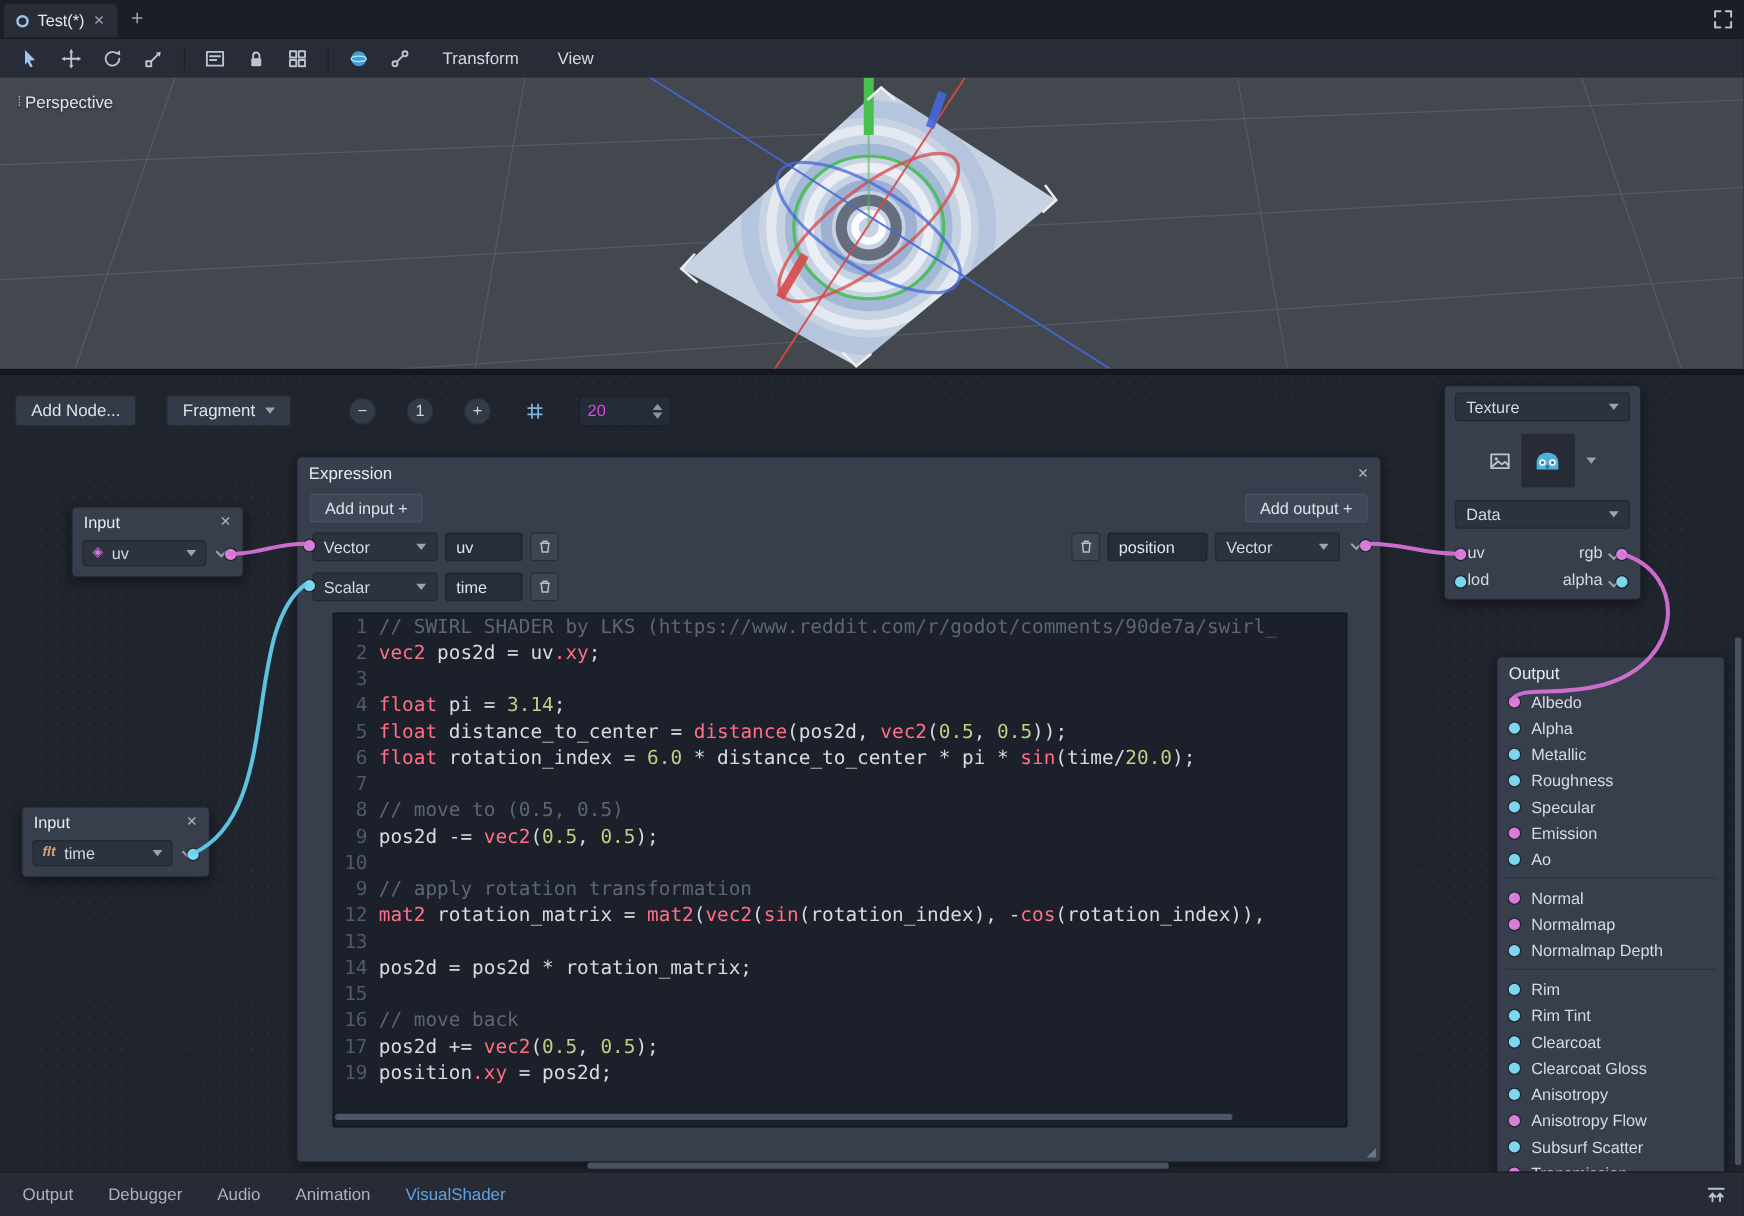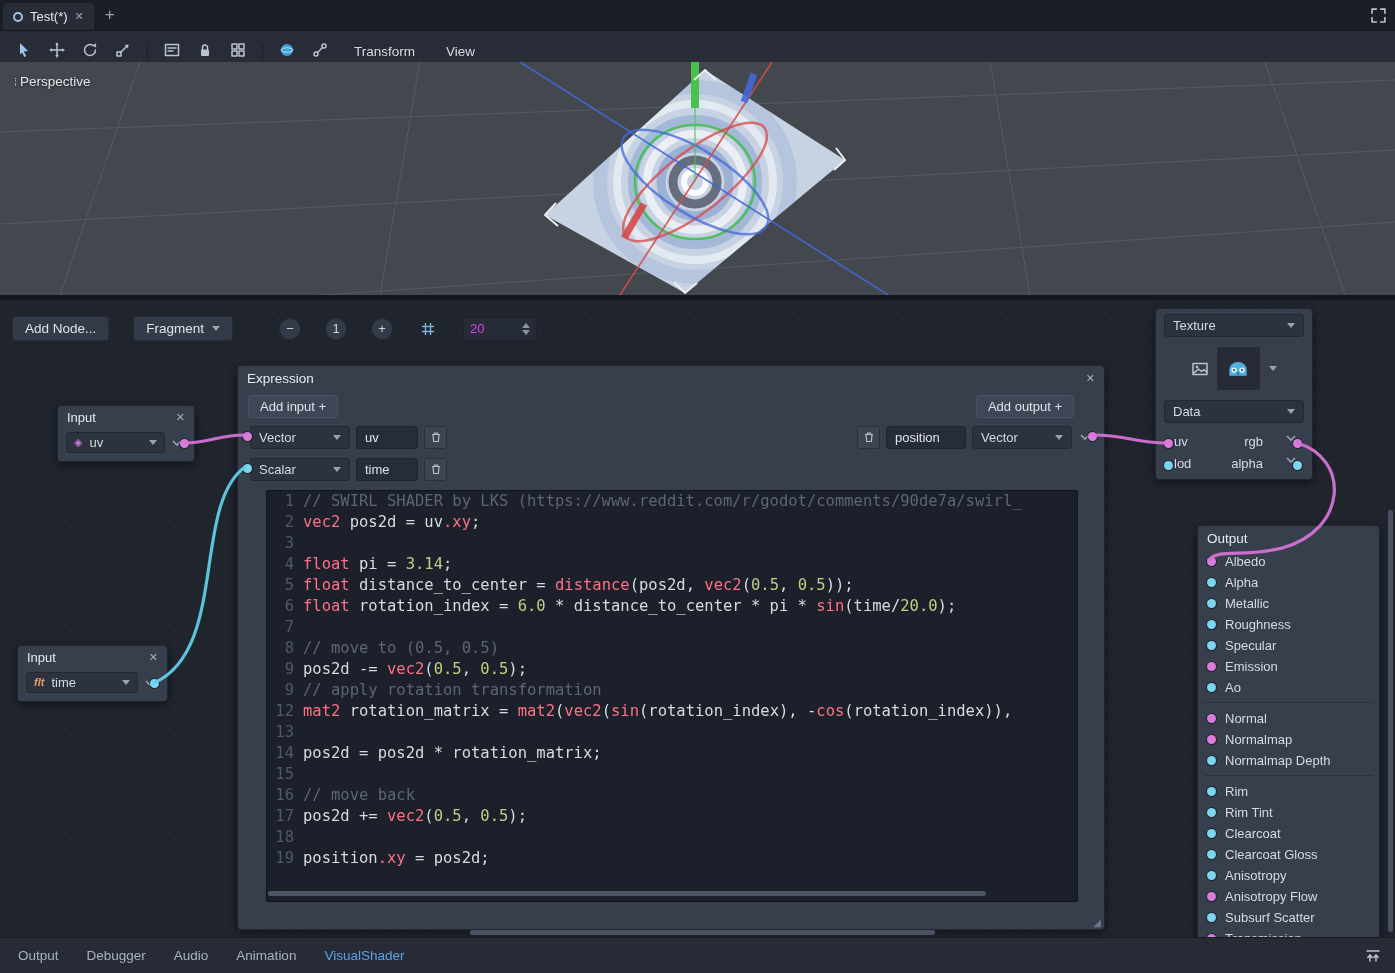--- a/index.html
+++ b/index.html
@@ -9,21 +9,21 @@
 
 
 .tabbar{height:30px;background:#1a1e25;display:flex;align-items:flex-end;padding-left:3px}
 .scene-tab{height:27px;display:flex;align-items:center;gap:7px;padding:0 10px;background:#272c37;border-radius:4px 4px 0 0;color:#e4e8ee}
 .scene-icon{width:10px;height:10px;border:2px solid #9ec3e8;border-radius:50%;flex:0 0 auto}
 .tab-close{color:#9aa2ad;font-size:11px}
 .newtab-btn{color:#9aa2ad;font-size:17px;padding:0 11px;align-self:center;line-height:26px}
 .fs-btn{margin-left:auto;align-self:center;padding:0 9px;display:flex}
 
 
-.toolbar3d{height:32px;background:#272c37;border-top:1px solid #141820;display:flex;align-items:flex-end;padding:0 11px;gap:7px}
+.toolbar3d{height:32px;background:#272c37;border-top:1px solid #141820;display:flex;align-items:center;padding:0 11px;gap:7px}
 .tbtn{width:26px;height:24px;display:flex;align-items:center;justify-content:center;border-radius:3px}
 .tsep{width:1px;height:18px;background:#1a1f28;margin:0 4px}
 .tmenu{color:#d4dae2;padding:3px 10px;border-radius:3px;margin-left:4px;font-size:13.5px}
 
 
 .viewport{height:233px;position:relative;background:#43474e;overflow:hidden;flex:0 0 auto}
 .viewport svg.scene{position:absolute;inset:0}
 .persp{position:absolute;top:12px;left:14px;color:#e3e7ec;display:flex;gap:5px;align-items:center;text-shadow:0 1px 2px rgba(0,0,0,.55);font-size:13.5px}
 .persp .dots{color:#b4bcc6;font-size:11px;letter-spacing:-2px}
 .splitter{height:5px;background:#14171d;flex:0 0 auto}
@@ -81,21 +81,21 @@
 .type-ico{font-size:11px;line-height:11px}
 .type-ico.vec{color:#d07ae0}
 .type-ico.scl{color:#e0a06e;font-style:italic;font-weight:bold}
 
 
 .tex-body{padding:5px 8px;display:flex;flex-direction:column;gap:9px}
 .texslot{display:flex;align-items:center;justify-content:center;gap:8px}
 .texbox{width:45px;height:45px;background:#262b35;border:1px solid #3a414e;border-radius:3px;display:flex;align-items:center;justify-content:center}
 .tex-ports{margin-top:2px}
 .tex-prow{display:flex;align-items:center;height:22px;font-size:13px;color:#d6dbe2;padding:0 14px 0 18px}
-.tex-prow .right{margin-left:auto;display:flex;align-items:flex-start;gap:21px}
+.tex-prow .right{margin-left:auto;display:flex;align-items:flex-end;gap:2px}
 
 
 .oports{padding-top:0}
 .oport{height:21px;display:flex;align-items:center;gap:9px;padding-left:9px;font-size:13px;color:#d6dbe2}
 .osep{height:10px;position:relative}
 .osep::after{content:"";position:absolute;left:6px;right:6px;top:4px;height:1px;background:#2c3340}
 
 
 .gv-scroll{position:absolute;right:2px;top:210px;width:5px;height:422px;background:#4a5160;border-radius:2px;z-index:8}
 .gh-scroll{position:absolute;bottom:2px;left:470px;width:465px;height:5px;background:#4a5160;border-radius:2px;z-index:8}
@@ -280,21 +280,21 @@
       </div>
     </div>
 
     <div class="gnode" style="left:237px;top:65px;width:868px;height:565px">
       <div class="nhead">
         <span>Expression</span>
         <span class="nclose">✕</span>
       </div>
       <div class="exp-btnrow">
         <button class="chipbtn">Add input +</button>
-        <button class="chipbtn" style="margin-left:auto;margin-right:20px">Add output +</button>
+        <button class="chipbtn" style="margin-left:auto;">Add output +</button>
       </div>
       <div class="exp-rows">
         <div class="exp-row">
           <div class="dropdown" style="width:100px">
             <span>Vector</span>
               <span class="chev"></span>
           </div>
           <input class="tfield" style="width: 62px;" value="uv">
           <button class="iconbtn">
             <svg width="12" height="12" viewBox="0 0 12 12">
@@ -339,28 +339,28 @@
       <div class="codearea" id="code-lines">
           <div class="code-line"><span class="ln">1</span><span class="lt"><span class="tok-c">// SWIRL SHADER by LKS (https://www.reddit.com/r/godot/comments/90de7a/swirl_</span></span></div>
           <div class="code-line"><span class="ln">2</span><span class="lt"><span class="tok-k">vec2</span><span class="tok-p"> pos2d = uv</span><span class="tok-k">.xy</span><span class="tok-p">;</span></span></div>
           <div class="code-line"><span class="ln">3</span><span class="lt"></span></div>
           <div class="code-line"><span class="ln">4</span><span class="lt"><span class="tok-k">float</span><span class="tok-p"> pi = </span><span class="tok-n">3.14</span><span class="tok-p">;</span></span></div>
           <div class="code-line"><span class="ln">5</span><span class="lt"><span class="tok-k">float</span><span class="tok-p"> distance_to_center = </span><span class="tok-k">distance</span><span class="tok-p">(pos2d, </span><span class="tok-k">vec2</span><span class="tok-p">(</span><span class="tok-n">0.5</span><span class="tok-p">, </span><span class="tok-n">0.5</span><span class="tok-p">));</span></span></div>
           <div class="code-line"><span class="ln">6</span><span class="lt"><span class="tok-k">float</span><span class="tok-p"> rotation_index = </span><span class="tok-n">6.0</span><span class="tok-p"> * distance_to_center * pi * </span><span class="tok-k">sin</span><span class="tok-p">(time/</span><span class="tok-n">20.0</span><span class="tok-p">);</span></span></div>
           <div class="code-line"><span class="ln">7</span><span class="lt"></span></div>
           <div class="code-line"><span class="ln">8</span><span class="lt"><span class="tok-c">// move to (0.5, 0.5)</span></span></div>
           <div class="code-line"><span class="ln">9</span><span class="lt"><span class="tok-p">pos2d -= </span><span class="tok-k">vec2</span><span class="tok-p">(</span><span class="tok-n">0.5</span><span class="tok-p">, </span><span class="tok-n">0.5</span><span class="tok-p">);</span></span></div>
+          <div class="code-line"><span class="ln">10</span><span class="lt"></span></div>
           <div class="code-line"><span class="ln">9</span><span class="lt"><span class="tok-c">// apply rotation transformation</span></span></div>
           <div class="code-line"><span class="ln">12</span><span class="lt"><span class="tok-k">mat2</span><span class="tok-p"> rotation_matrix = </span><span class="tok-k">mat2</span><span class="tok-p">(</span><span class="tok-k">vec2</span><span class="tok-p">(</span><span class="tok-k">sin</span><span class="tok-p">(rotation_index), -</span><span class="tok-k">cos</span><span class="tok-p">(rotation_index)),</span></span></div>
           <div class="code-line"><span class="ln">13</span></div>
           <div class="code-line"><span class="ln">14</span><span class="lt"><span class="tok-p">pos2d = pos2d * rotation_matrix;</span></span></div>
           <div class="code-line"><span class="ln">15</span><span class="lt"></span></div>
           <div class="code-line"><span class="ln">16</span><span class="lt"><span class="tok-c">// move back</span></span></div>
           <div class="code-line"><span class="ln">17</span><span class="lt"><span class="tok-p">pos2d += </span><span class="tok-k">vec2</span><span class="tok-p">(</span><span class="tok-n">0.5</span><span class="tok-p">, </span><span class="tok-n">0.5</span><span class="tok-p">);</span></span></div>
-          <div class="code-line"><span class="ln">18</span><span class="lt"></span></div>
           <div class="code-line"><span class="ln">19</span><span class="lt"><span class="tok-p">position</span><span class="tok-k">.xy</span><span class="tok-p"> = pos2d;</span></span></div>
         </div>
       <div class="hscroll" style="left:30px;bottom:33px;width:718px"></div>
       <span class="grabber">◢</span>
     </div>
 
     <div class="gnode" style="left:57px;top:105px;width:138px;height:57px">
       <div class="nhead" style="height:22px;font-size:13px">
         <span>Input</span>
         <span class="nclose">✕</span>

